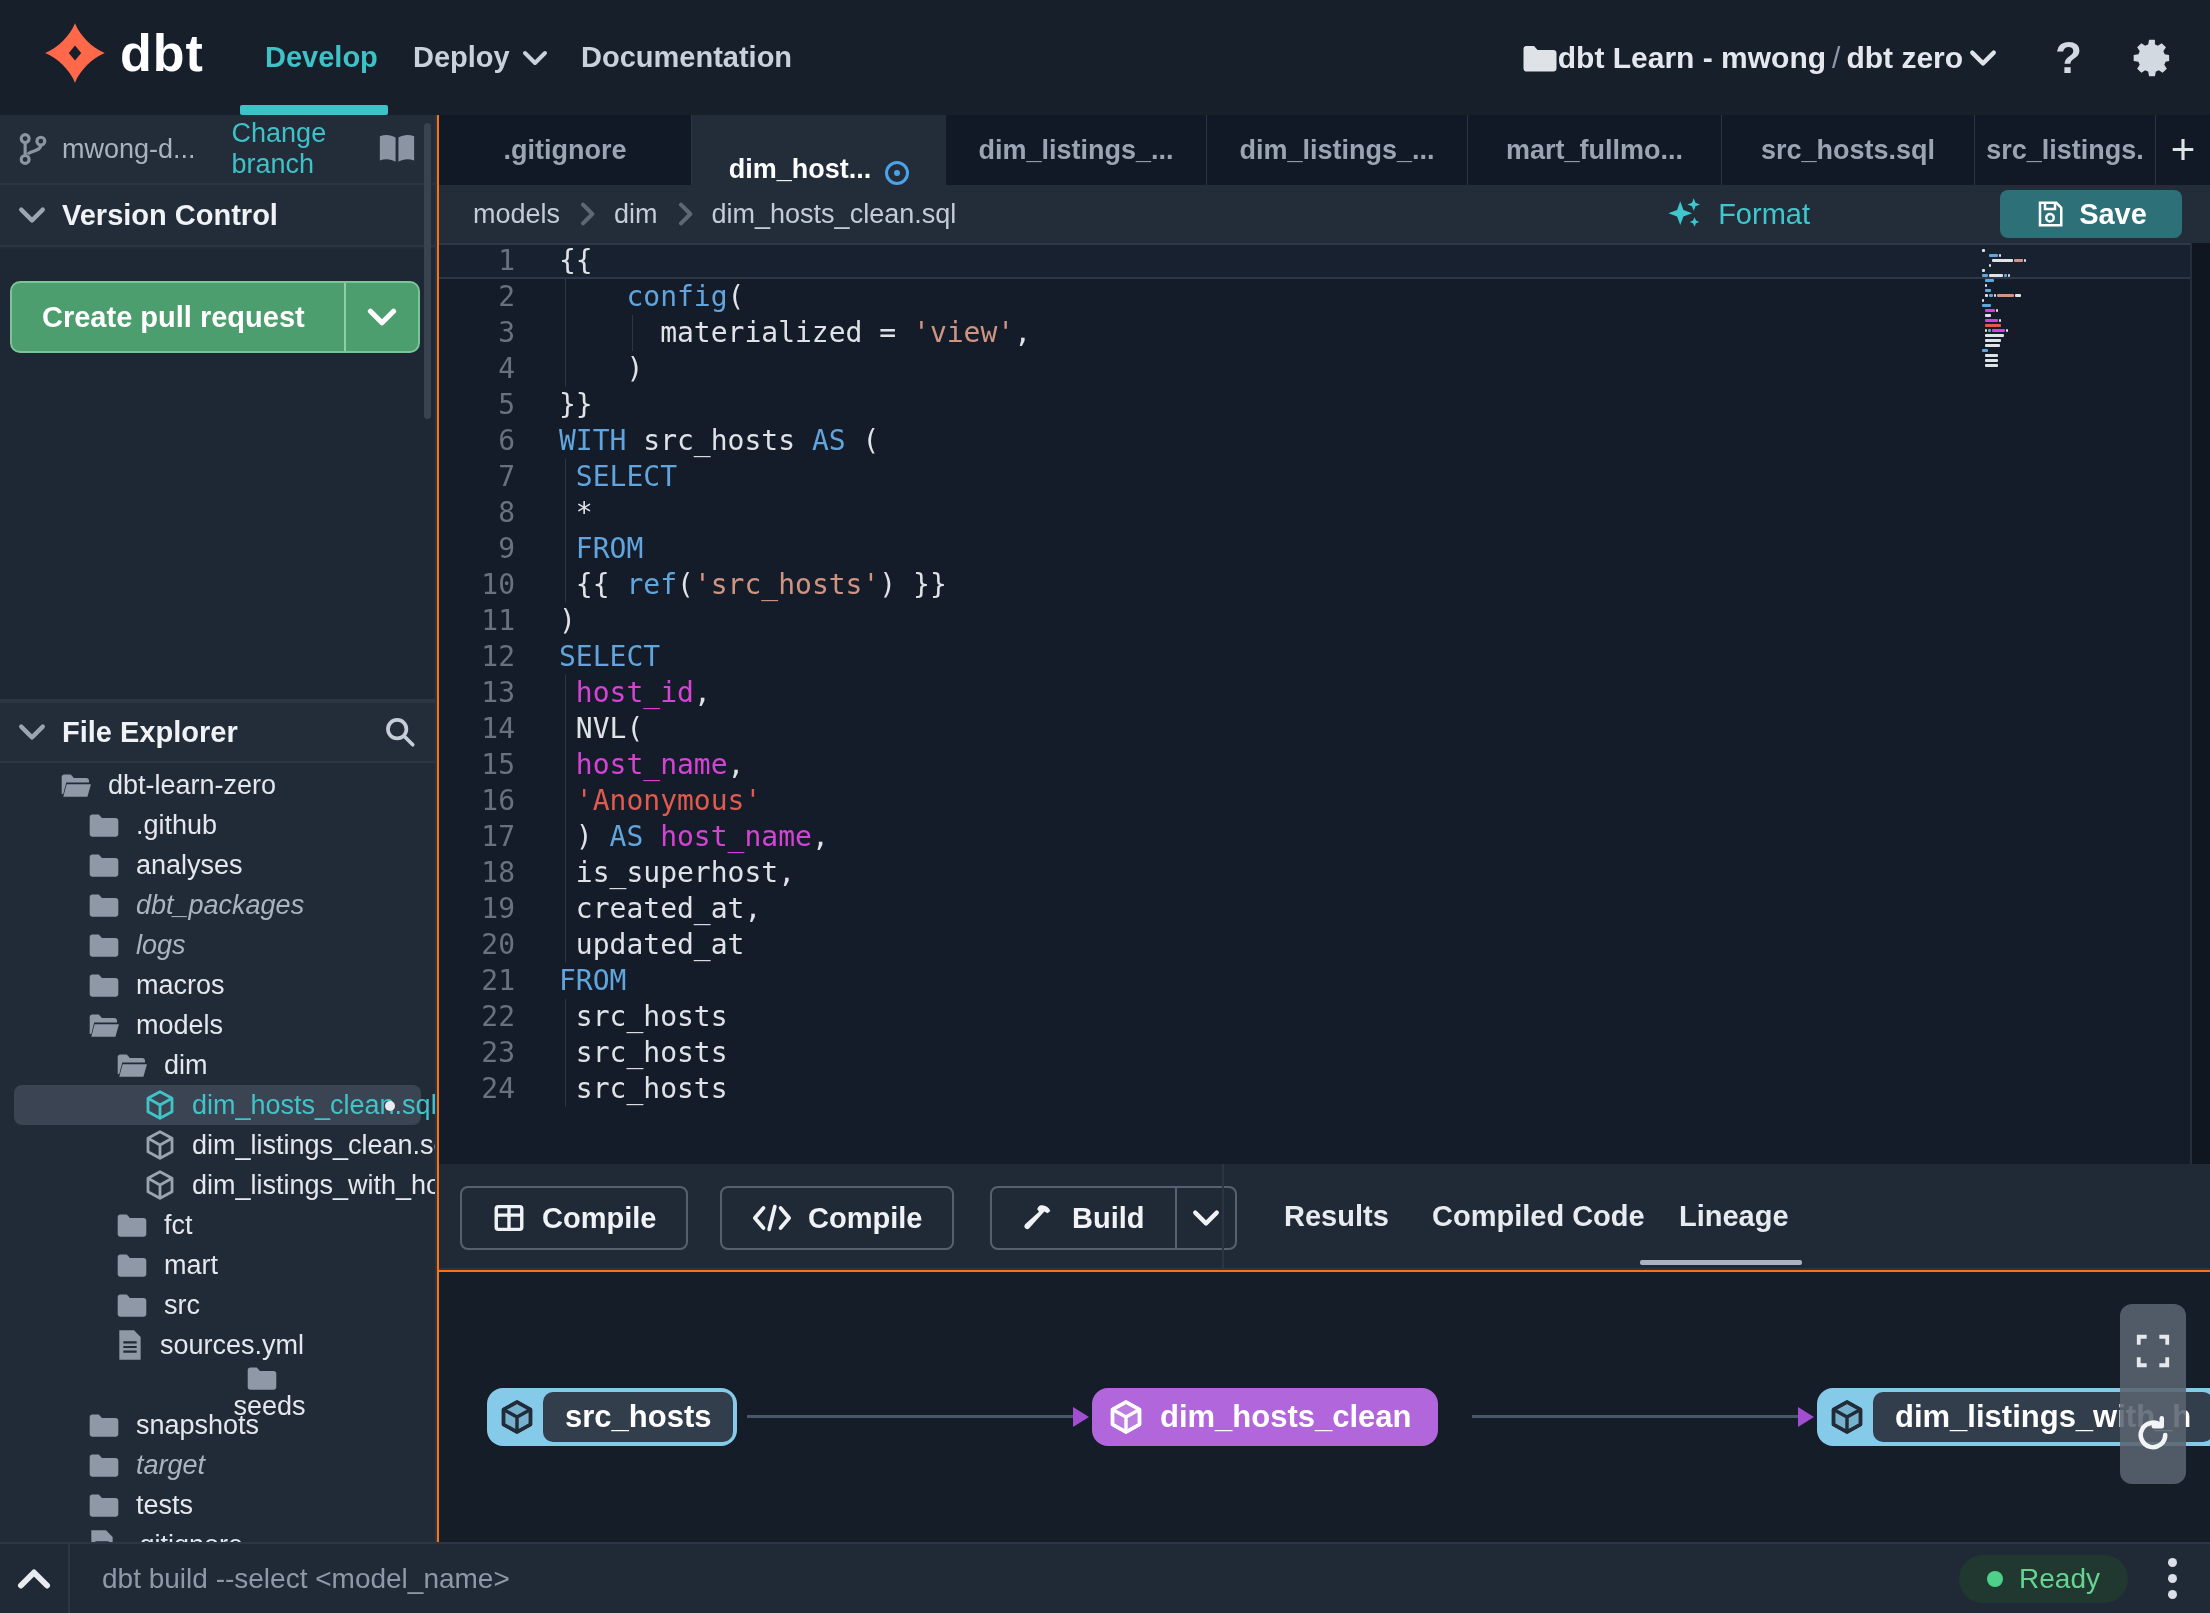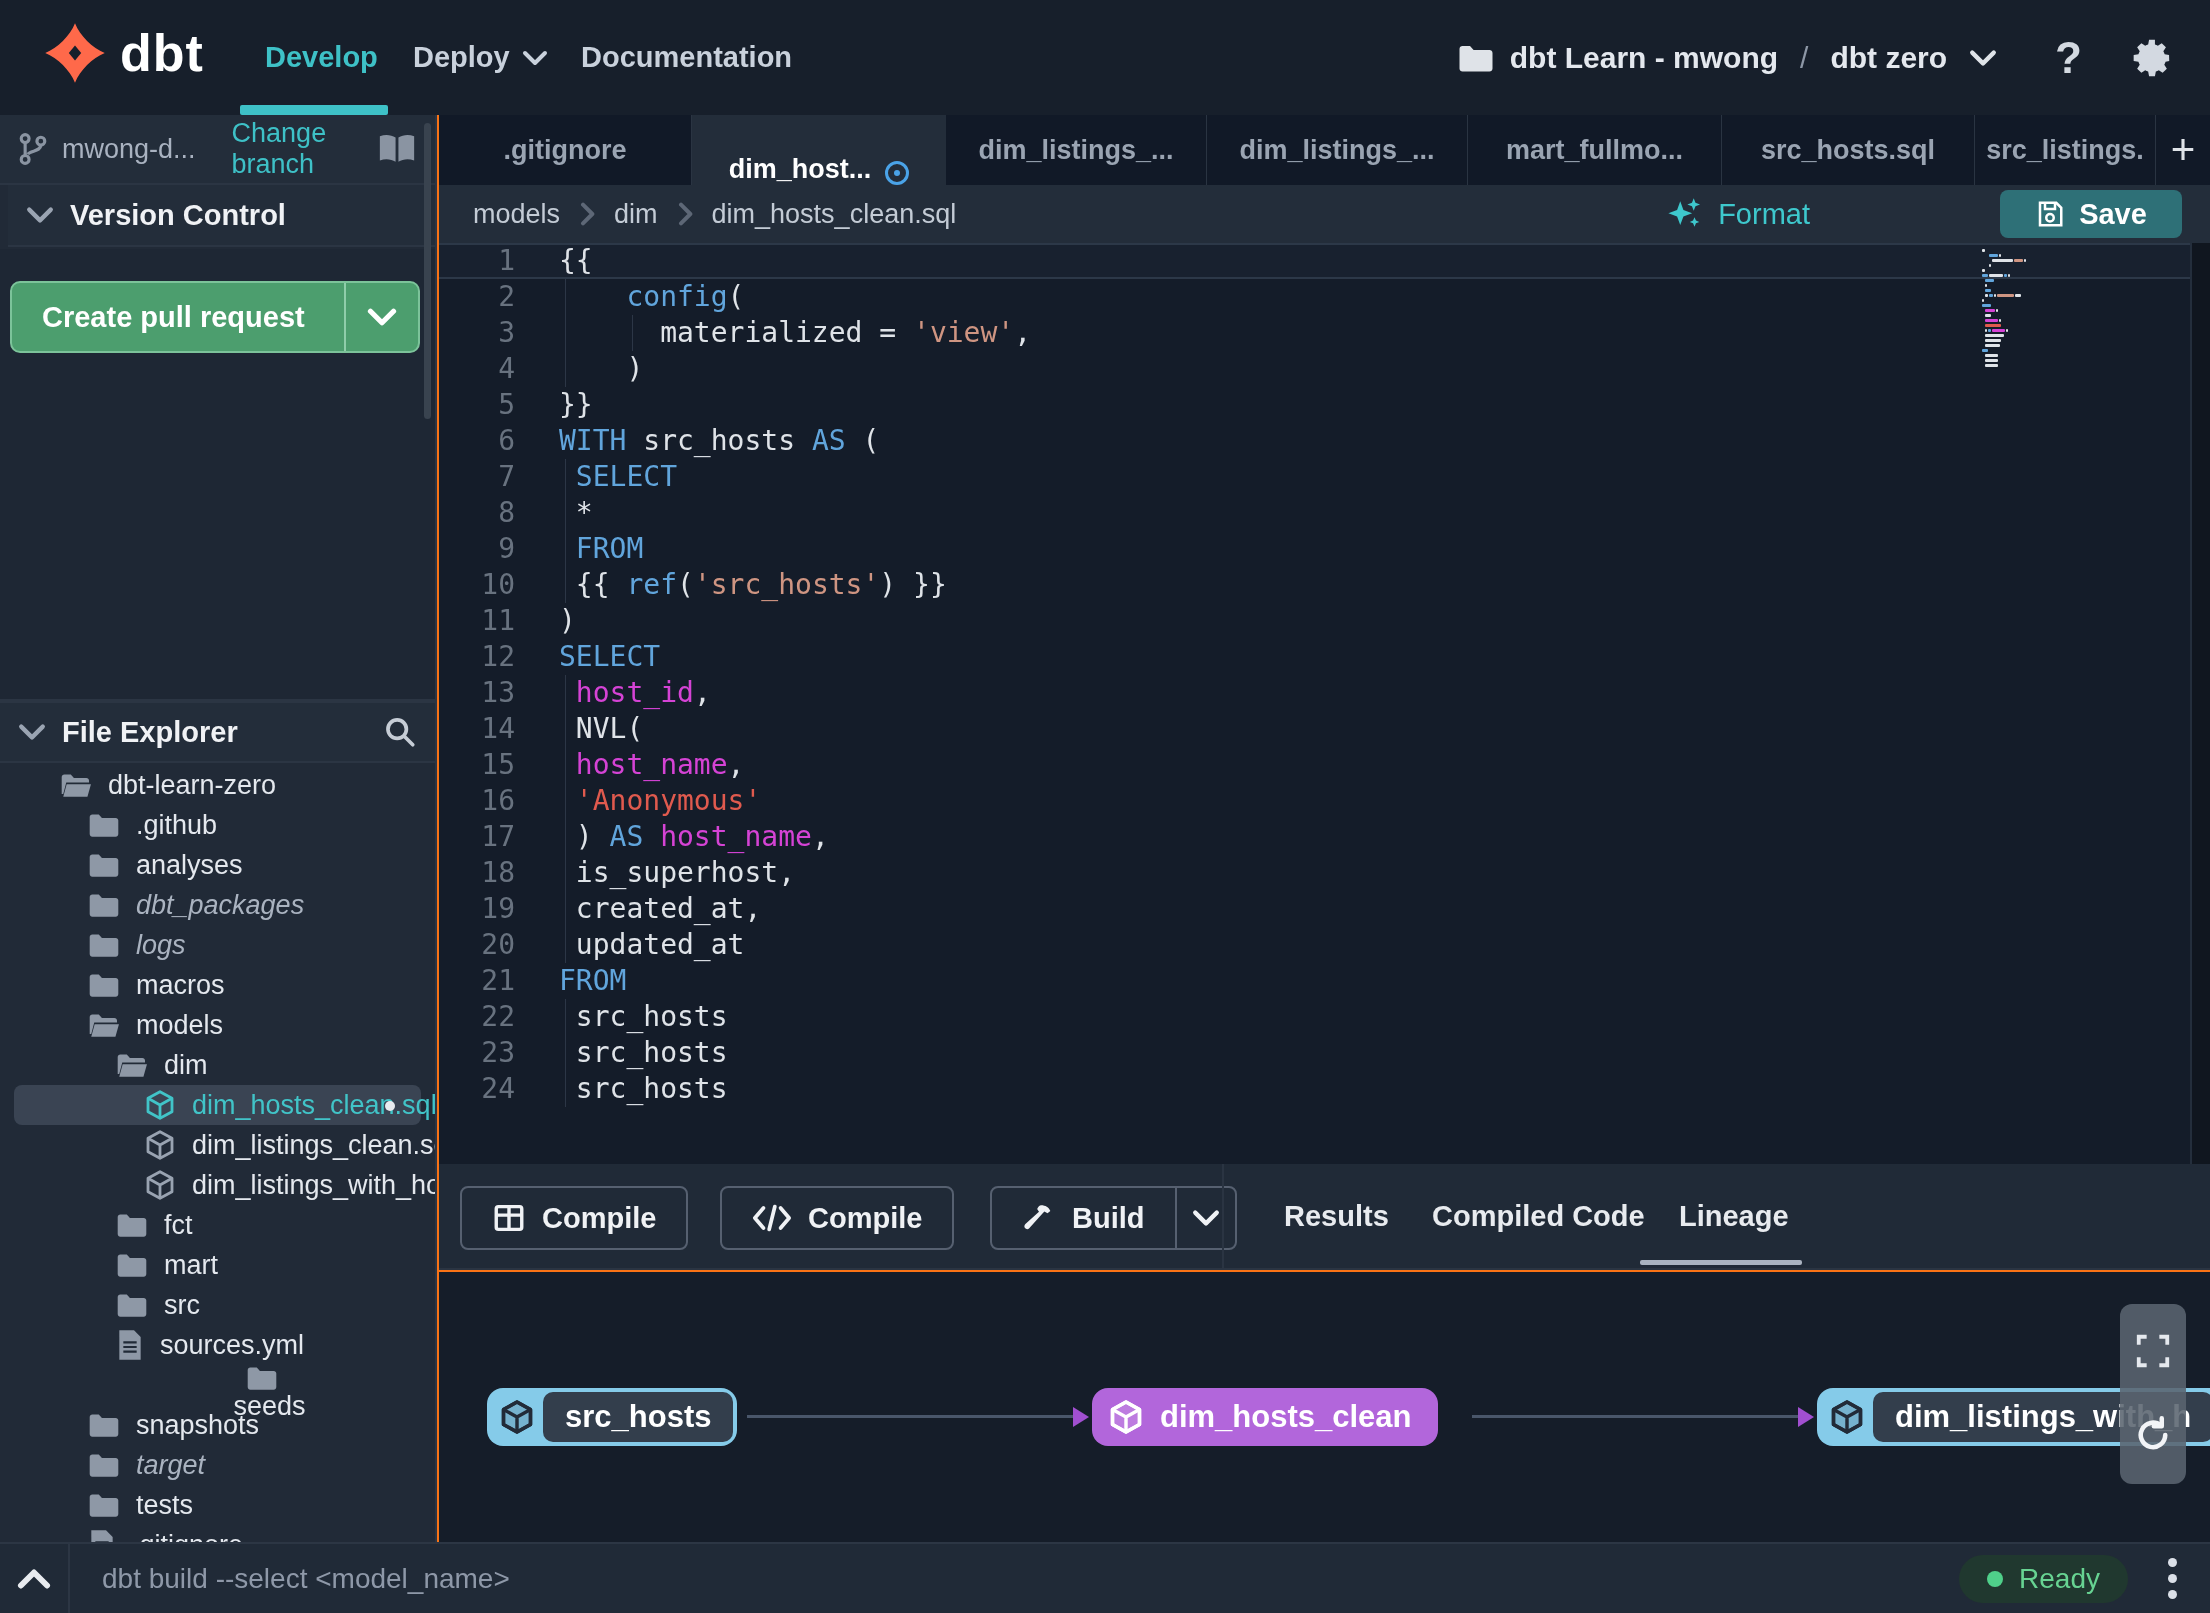--- a/index.html
+++ b/index.html
@@ -9,31 +9,31 @@
 
   
   #topnav { position:absolute; left:0; top:0; width:2210px; height:115px; background:#171f2b; }
   .brand { position:absolute; left:44px; top:22px; display:flex; align-items:center; gap:14px; }
   .brand-word { font-size:52px; font-weight:bold; color:#ffffff; letter-spacing:1px; }
   .nav-item { position:absolute; top:0; height:115px; display:flex; align-items:center; gap:12px;
               font-size:29px; font-weight:bold; color:#c9d1dc; cursor:pointer; }
   .nav-item.active { color:#3ec1c7; }
   .nav-underline { position:absolute; left:240px; top:105px; width:148px; height:10px; background:#3ec1c7; border-radius:2px; }
   #nav-right { position:absolute; right:0; top:0; height:115px; display:flex; align-items:center; }
-  .proj { display:flex; align-items:center; gap:16px; font-size:30px; font-weight:bold; color:#e4e8ee; }
+  .proj { display:flex; align-items:center; font-size:30px; font-weight:bold; color:#e4e8ee; }
   .proj .slash { color:#8d97a6; font-weight:normal; padding:0 6px; }
 
   
   #sidebar { position:absolute; left:0; top:115px; width:437px; height:1427px; background:#212a37; border-right:2px solid #2b3543; }
   .sb-row { display:flex; align-items:center; background:#232d3a; border-bottom:2px solid #2b3543; }
   #branch-row { height:70px; padding:0 18px; }
   #branch-name { font-size:27px; color:#a9b2c0; margin-left:14px; flex:0 0 auto; }
   #change-branch { font-size:27px; color:#3ec1c7; margin-left:36px; flex:1; }
   #vc-header, #fe-header { height:62px; padding:0 18px; font-size:29px; font-weight:bold; color:#f0f2f5; gap:16px; }
-  #vc-header { position:absolute; top:70px; left:8px; right:0; }
+  #vc-header { position:absolute; top:70px; left:0; right:0; }
   #vc-body { position:absolute; top:134px; left:0; right:0; height:452px; background:#1e2734; border-bottom:2px solid #2b3543; }
   #create-pr { position:absolute; left:10px; top:32px; width:410px; height:72px; background:#4c9e6e; border:2px solid #7cc39a;
                border-radius:10px; display:flex; align-items:center; cursor:pointer; }
   #create-pr .pr-label { flex:1; padding-left:30px; font-size:29px; font-weight:bold; color:#ffffff; }
   #create-pr .pr-split { width:74px; height:100%; border-left:2px solid #8fcdaa; display:flex; align-items:center; justify-content:center; }
   #fe-header { position:absolute; top:586px; left:0; right:0; border-top:2px solid #2b3543; }
   #fe-search { margin-left:auto; }
   #file-tree { position:absolute; top:650px; left:0; right:0; bottom:0; overflow:hidden; }
   .tree-row { position:relative; height:40px; display:flex; align-items:center; cursor:pointer; }
   .tree-row .t-icon { flex:0 0 auto; display:flex; }

